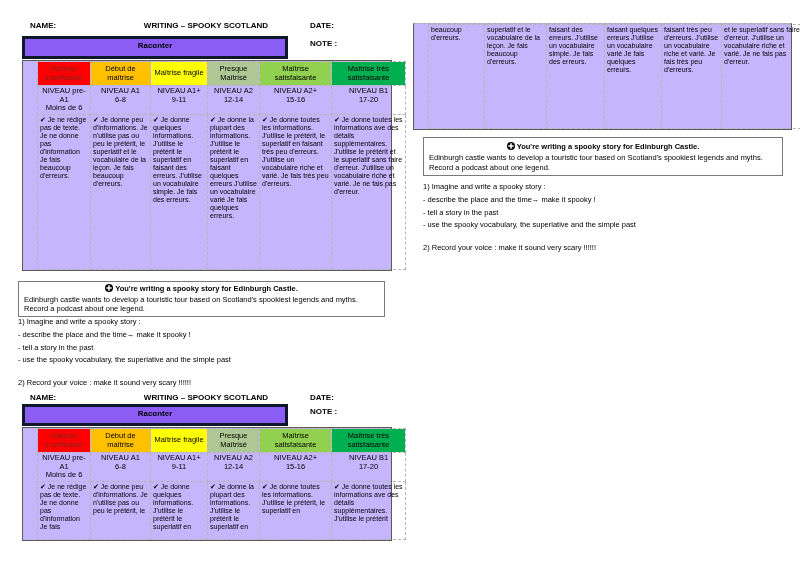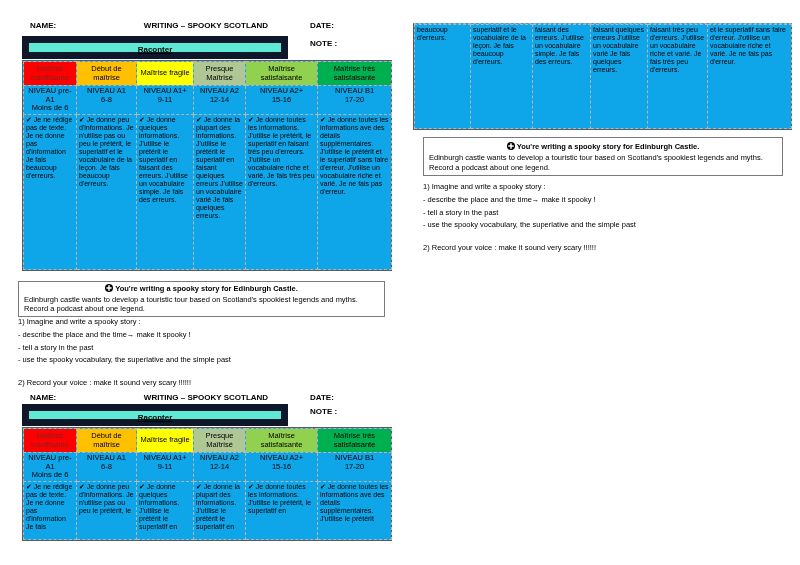--- a/index.html
+++ b/index.html
@@ -4,24 +4,24 @@
 <style>
   html,body { margin:0; padding:0; background:#ffffff; }
   .canvas {
     position:relative; width:800px; height:565px; background:#ffffff;
     font-family:"Liberation Sans", sans-serif; color:#000; overflow:hidden;
   }
   .abs { position:absolute; }
   .hdr { font-size:8px; font-weight:bold; white-space:nowrap; }
   .doc-title { width:368px; text-align:center; }
   .rub-box {
-    background:#5eead4; border:7px solid #0f172a; box-sizing:border-box;
-    font-size:8px; font-weight:bold; text-align:center; padding-top:2px;text-decoration:underline;
-  }
-  .twrap { border:1px solid #5a5a5a; box-sizing:border-box; background:#0ea5e9; }
+    background:#8b5cf6; border:3px solid #0f172a; box-sizing:border-box;
+    font-size:8px; font-weight:bold; text-align:center; padding-top:2px;
+  }
+  .twrap { border:1px solid #5a5a5a; box-sizing:border-box; background:#c4b5fd;padding-left:14px; }
   .twrap.cont { border-top:1px dashed #aaaaaa; }
   table.rubric { border-collapse:collapse; table-layout:fixed; width:100%; height:100%; }
   table.rubric td {
     border:1px dashed #b5b5b5; padding:1px 2px; vertical-align:top;
     font-size:7px; line-height:1.14; overflow:hidden; word-wrap:break-word;
   }
   tr.lvl td { font-size:7.5px; text-align:center; vertical-align:middle; line-height:1.1; height:21px; }
   tr.niv td { font-size:7.5px; text-align:center; height:26px; }
   tr.desc-full td { height:152px; }
   tr.desc-start td { height:55px; }

